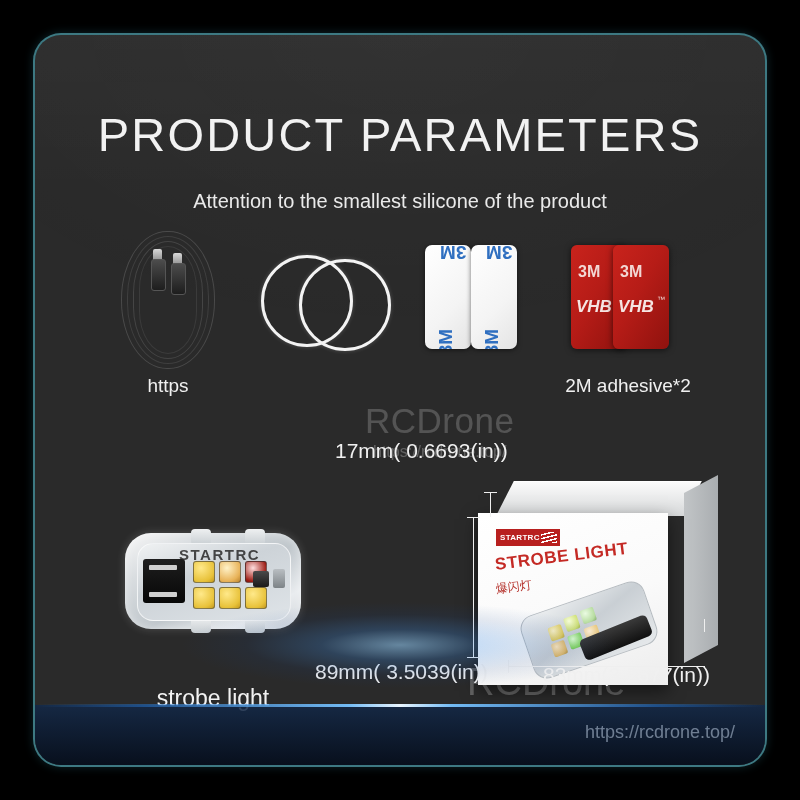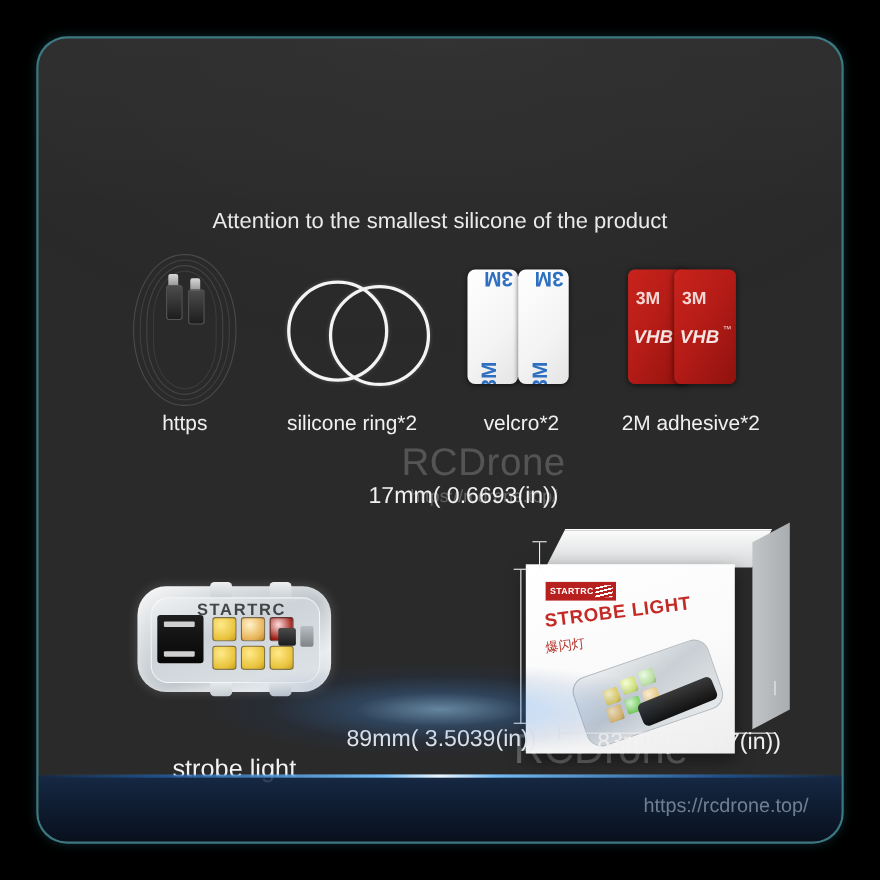--- a/index.html
+++ b/index.html
@@ -473,20 +473,21 @@
   }
 </style>
 </head>
 <body>
 
 <div id="stage">
 
   <div class="panel">
     <div class="panel-inner-shade"></div>
 
+    <div class="title">PRODUCT PARAMETERS</div>
     <div class="subtitle">Attention to the smallest silicone of the product</div>
 
     <div class="acc-row">
 
       <div class="acc" style="left:0px;">
         <div class="acc-art">
           <div class="cable-wrap">
             <div class="cable-loop"></div>
             <div class="cable-loop l2"></div>
             <div class="cable-loop l3"></div>
@@ -498,35 +499,33 @@
           </div>
         </div>
         <div class="acc-label">https</div>
       </div>
 
       <div class="acc" style="left:152px;">
         <div class="acc-art">
           <div class="ring r1"></div>
           <div class="ring r2"></div>
         </div>
-        <div class="acc-label">silicone ring*2</div>
       </div>
 
       <div class="acc" style="left:306px;">
         <div class="acc-art">
           <div class="velcro v1">
             <span class="m3 top">3M</span>
             <span class="m3 bot">3M</span>
           </div>
           <div class="velcro v2">
             <span class="m3 top">3M</span>
             <span class="m3 bot">3M</span>
           </div>
         </div>
-        <div class="acc-label">velcro*2</div>
       </div>
 
       <div class="acc" style="left:460px;">
         <div class="acc-art">
           <div class="vhb b1">
             <span class="lbl3m">3M</span>
             <span class="lblvhb">VHB</span>
           </div>
           <div class="vhb b2">
             <span class="lbl3m">3M</span>

